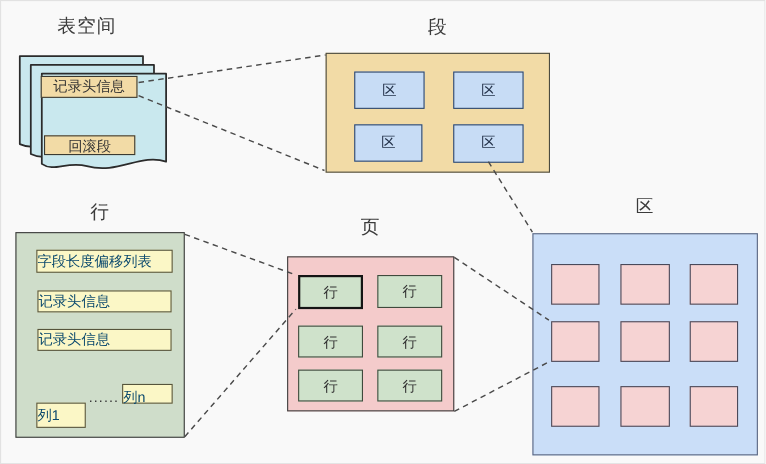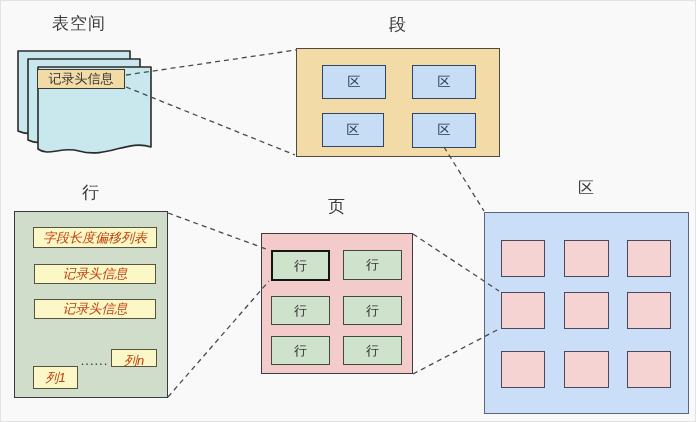--- a/index.html
+++ b/index.html
@@ -91,25 +91,23 @@
   #row-box {
     left: 13px; top: 210px; width: 154px; height: 187px;
     background: #cfddca;
     border: 1.5px solid #3a3a3a;
     z-index: 2;
   }
   .field-bar {
     position: absolute;
     background: #fbf7c6;
     border: 1.3px solid #55543c;
-    text-align: center;
     font-size: 13px;
-    color: #c2410c;
+    color: #0c4a6e;
     z-index: 3;
-    font-style: italic;
   }
   #col-dots {
     position: absolute;
     left: 64px; top: 141px; width: 31px;
     text-align: center;
     font-size: 13px;
     letter-spacing: 1px;
     color: #333;
     z-index: 3;
   }
@@ -133,20 +131,21 @@
   <div class="title" style="left:260px; top:194px; width:152px;">页</div>
   <div class="title" style="left:13px; top:180px; width:154px;">行</div>
 
   <svg id="stack-svg" width="152" height="125" viewBox="0 0 152 125">
     <path d="M 9,6 H 121 V 85 C 100,78 80,95 56,88 C 39,83 24,93 9,86 Z" fill="#c9e8ee" stroke="#2b2b2b" stroke-width="1.6" stroke-linejoin="round"></path>
     <path d="M 19,14 H 131 V 94 C 110,87 90,104 64,97 C 47,92 33,102 19,95 Z" fill="#c9e8ee" stroke="#2b2b2b" stroke-width="1.6" stroke-linejoin="round"></path>
     <path d="M 29,22 H 142 V 102 C 119,94 98,114 70,106 C 52,101 40,112 29,104 Z" fill="#c9e8ee" stroke="#2b2b2b" stroke-width="1.6" stroke-linejoin="round"></path>
   </svg>
 
   <div class="ts-bar" style="left:36px; top:68px; width:88px; height:20px;">记录头信息</div>
+  <div class="ts-bar" style="left:39px; top:122px; width:83px; height:18px;">回滚段</div>
 
   <div class="box" id="segment-box">
     <div class="extent-cell" style="left:25px; top:16px; width:64px; height:34px; line-height:31px;">区</div>
     <div class="extent-cell" style="left:115px; top:16px; width:64px; height:34px; line-height:31px;">区</div>
     <div class="extent-cell" style="left:25px; top:64px; width:62px; height:34px; line-height:31px;">区</div>
     <div class="extent-cell" style="left:115px; top:64px; width:64px; height:35px; line-height:32px;">区</div>
   </div>
 
   <div class="box" id="extent-box">
     <div class="page-cell" style="left:16px;  top:27px;  width:44px; height:37px;"></div>

